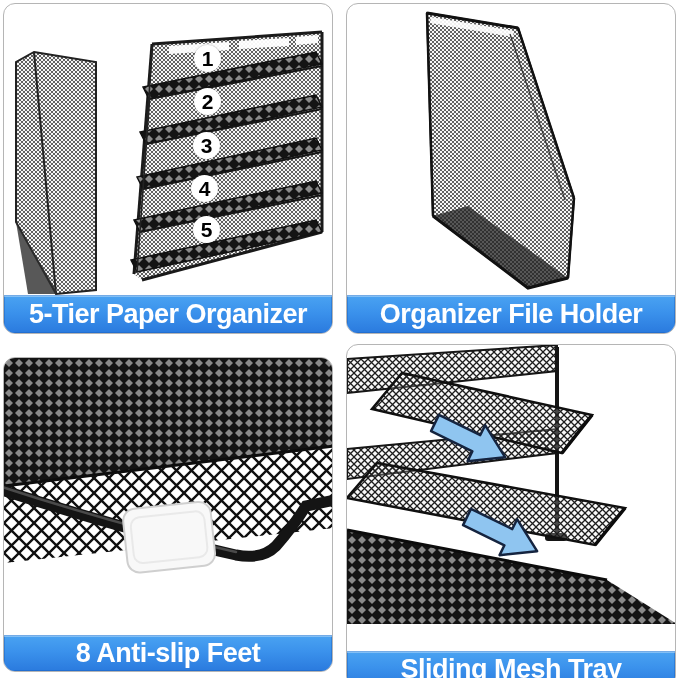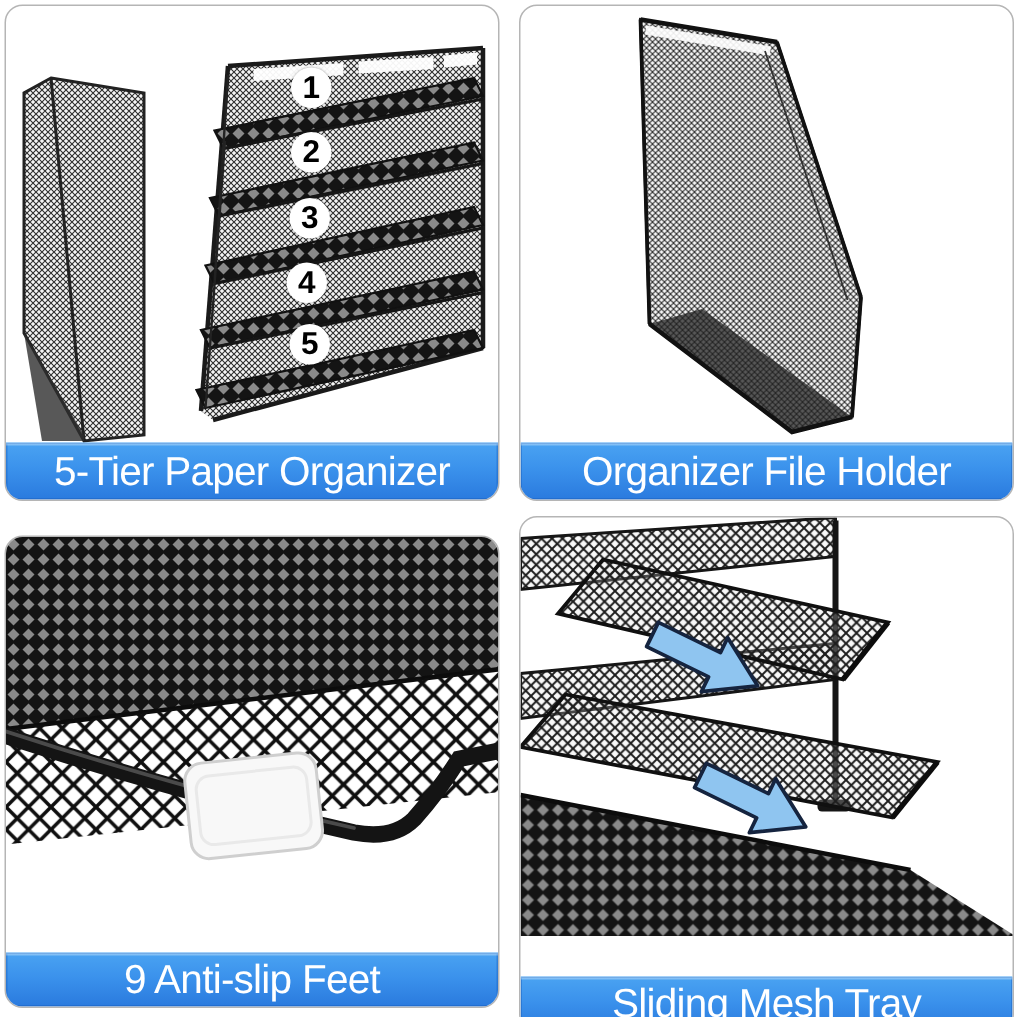--- a/index.html
+++ b/index.html
@@ -18,21 +18,21 @@
   }
   .photo{position:absolute;left:0;top:0;right:0;}
   .photo svg{display:block;}
   .banner{
     position:absolute;left:0;right:0;bottom:0;
     display:flex;align-items:center;justify-content:center;
     background:linear-gradient(180deg,var(--banner-top) 0%,var(--banner-mid) 45%,var(--banner-bottom) 100%);
     box-shadow:inset 0 2px 0 rgba(255,255,255,.32), inset 0 0 0 1px rgba(25,95,190,.45);
   }
   .banner span{
-    color:var(--banner-text);font-weight:normal;font-size:27px;letter-spacing:-0.5px;
+    color:var(--banner-text);font-weight:bold;font-size:27px;letter-spacing:-0.5px;
     white-space:nowrap;
   }
   .tier-badge{
     position:absolute;width:27px;height:27px;border-radius:50%;
     background:#ffffff;color:#000;display:flex;align-items:center;justify-content:center;
     font-weight:bold;font-size:21px;box-shadow:0 0 2px rgba(0,0,0,.35);
   }
 </style>
 </head>
 <body>
@@ -140,21 +140,21 @@
         <path d="M-8,130 Q120,172 232,197 Q258,202 272,188 Q288,170 302,148 L336,141" fill="none" stroke="#141414" stroke-width="11" stroke-linecap="round"></path>
         <path d="M-8,127 Q120,169 232,194" fill="none" stroke="#4a4a4a" stroke-width="2.5" stroke-linecap="round"></path>
 
         <g transform="translate(118,152) rotate(-6)">
           <rect x="0" y="0" width="88" height="64" rx="12" fill="#f8f8f8" stroke="#cfcfcf" stroke-width="2"></rect>
           <rect x="7" y="9" width="74" height="46" rx="9" fill="none" stroke="#e9e9e9" stroke-width="2"></rect>
         </g>
       </svg>
     </div>
     <div class="banner" style="height:36px">
-      <span>9 Anti-slip Feet</span>
+      <span>8 Anti-slip Feet</span>
     </div>
   </div>
 
   <div class="card" style="left:346px;top:344px;width:330px;height:344px">
     <div class="photo">
       <svg width="330" height="279" viewBox="0 0 330 279">
 
         <polygon points="0,14 210,0 210,26 0,48" fill="url(#p-mesh-m)" stroke="#161616" stroke-width="2"></polygon>
         <polygon points="0,104 210,84 210,108 0,134" fill="url(#p-mesh-m)" stroke="#161616" stroke-width="2"></polygon>
 

